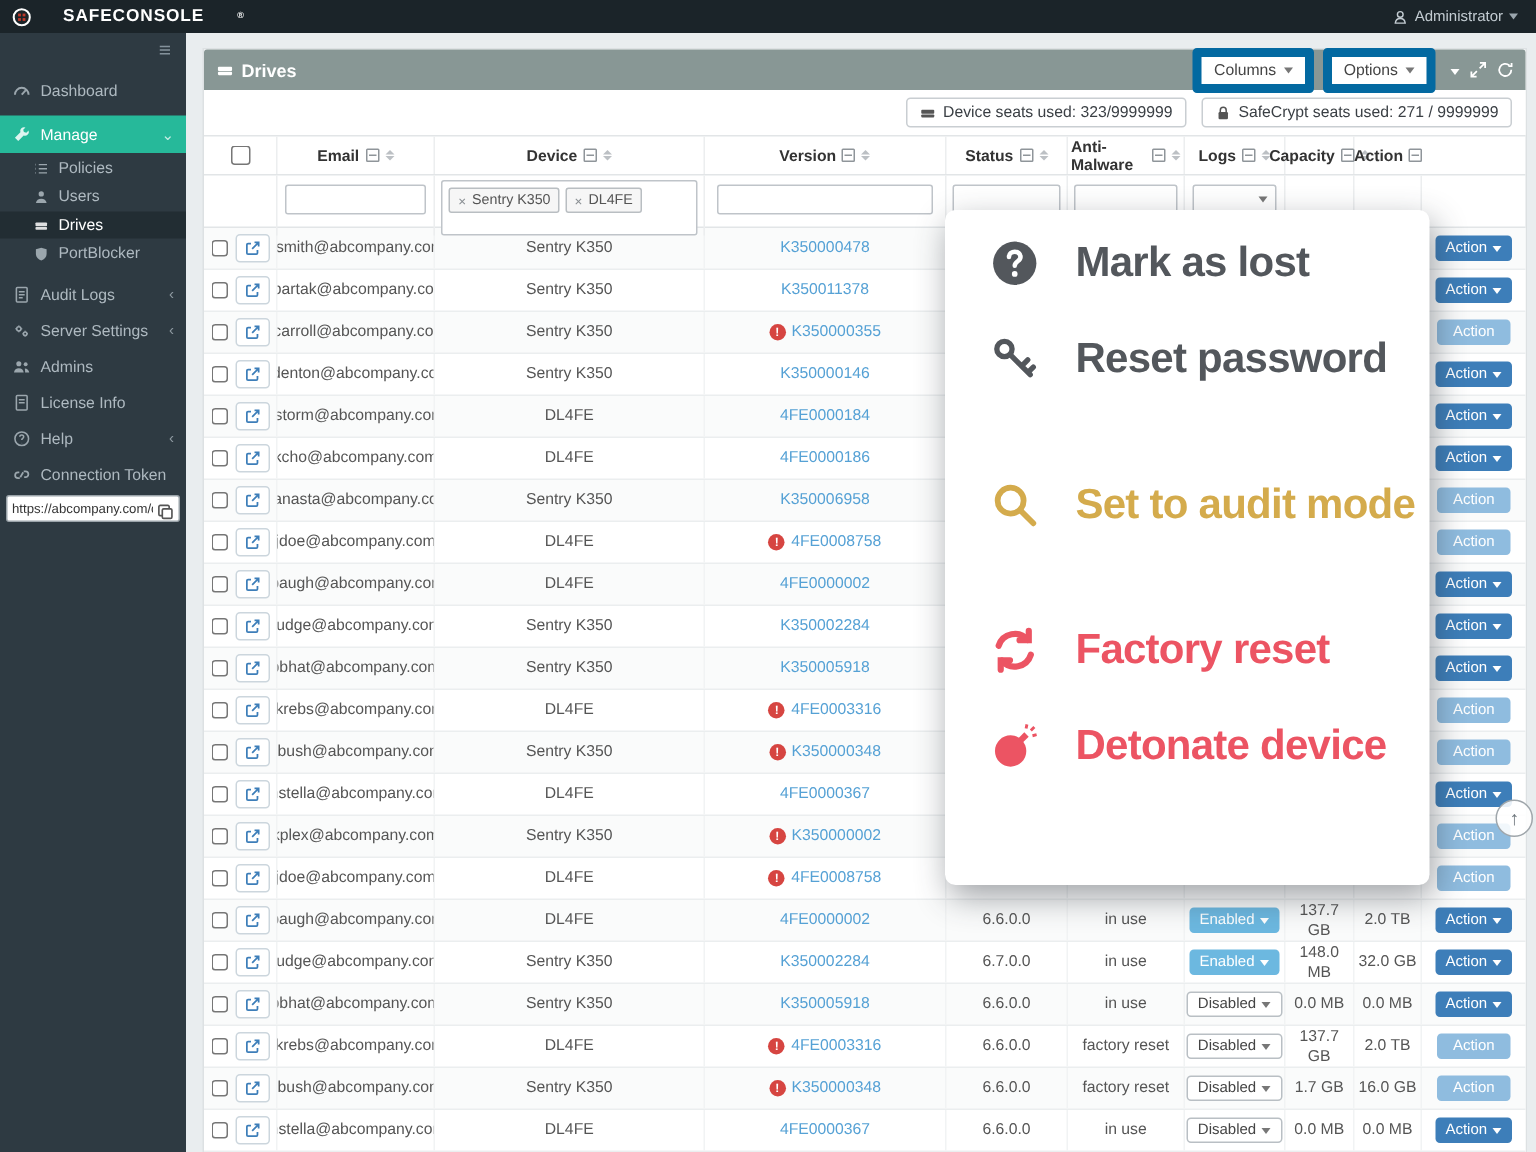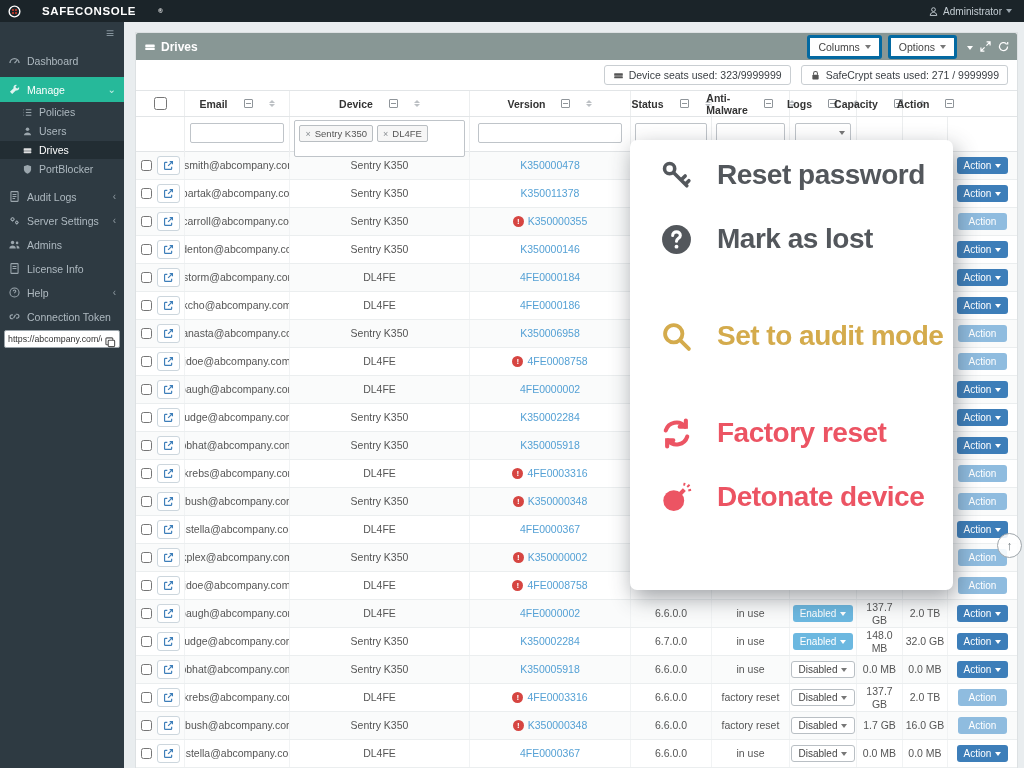--- a/index.html
+++ b/index.html
@@ -36,42 +36,42 @@
   .token-box .copy{flex:none;width:11px;height:11px;color:#555;}
 
   
   .main-panel{position:absolute;left:136px;top:33px;width:881px;bottom:0;background:#fff;
     box-shadow:0 0 0 1px #dde1e3;}
   .panel-header{height:27px;background:#889795;display:flex;align-items:center;
     padding:0 8px;border-radius:2px 2px 0 0;}
   .panel-title{color:#fff;font-weight:bold;font-size:12px;display:flex;align-items:center;gap:5px;}
   .panel-title svg{width:12px;height:12px;}
   .ph-right{margin-left:auto;display:flex;align-items:center;gap:6px;}
-  .btn-white{background:#fff;border:3px solid #0369a1;border-radius:3px;font-size:10.5px;
+  .btn-white{background:#fff;border:6px solid #0369a1;border-radius:3px;font-size:10.5px;
     color:#444;padding:3px 8px;display:inline-flex;align-items:center;gap:5px;cursor:pointer;}
   .caret{width:0;height:0;border-left:3.5px solid transparent;border-right:3.5px solid transparent;
     border-top:4px solid #777;display:inline-block;}
   .ph-icons{display:flex;align-items:center;gap:7px;color:#fff;margin-left:4px;}
   .ph-icons .icn{width:11px;height:11px;display:inline-flex;}
   .ph-icons svg{width:100%;height:100%;}
   .caret.white{border-top-color:#fff;}
 
   
   .badge-row{height:30px;background:#fff;display:flex;justify-content:flex-end;
     align-items:center;gap:10px;padding-right:9px;}
   .seat-badge{border:1px solid #c9ced2;border-radius:3px;font-size:10.5px;color:#3a3f44;
     padding:3px 8px;display:flex;align-items:center;gap:5px;background:#fff;}
   .seat-badge .bicon{width:11px;height:11px;color:#555;display:inline-flex;}
   .seat-badge svg{width:100%;height:100%;}
 
   
   .grid{display:grid;grid-template-columns:49px 105px 180px 161px 81px 78px 67px 46px 45px 1fr;}
   .thead{height:27px;border-top:1px solid #e2e5e7;border-bottom:1px solid #e2e5e7;
     font-weight:bold;font-size:10.5px;color:#333;}
-  .th{display:flex;align-items:center;justify-content:center;gap:16px;border-right:1px solid #eceeef;
+  .th{display:flex;align-items:center;justify-content:center;gap:4px;border-right:1px solid #eceeef;
     padding:0 2px;}
   .th:last-child{border-right:0;}
   .hb{width:9px;height:9px;border:1px solid #8f959a;border-radius:1px;display:inline-flex;
     align-items:center;justify-content:center;flex:none;}
   .hb::after{content:"";width:5px;height:1px;background:#8f959a;}
   .sort{display:inline-flex;flex-direction:column;gap:1px;flex:none;}
   .sort i{width:0;height:0;border-left:3px solid transparent;border-right:3px solid transparent;}
   .sort .up{border-bottom:3.5px solid #bcc0c4;}
   .sort .dn{border-top:3.5px solid #bcc0c4;}
 
@@ -1371,36 +1371,36 @@
             <div class="caret"></div>
           </div>
         </div>
       </div>
     </div>
 </div>
 
 <div class="popup" id="popup">
     <div class="pop-item" style="color: rgb(83, 87, 92);">
       <span class="pi">
-        <svg viewBox="0 0 24 24" fill="none" stroke="currentColor" stroke-width="2.6" stroke-linecap="round">
-          <circle cx="7" cy="7" r="3.7"></circle>
-          <path d="M9.8 9.8l9.7 9.7M15.3 15.3l3-3M18.4 18.4l2.6-2.6"></path>
-        </svg>
-      </span>
-      <span>Reset password</span>
-    </div>
-    <div class="pop-item" style="color: rgb(83, 87, 92);">
-      <span class="pi">
         <svg viewBox="0 0 24 24">
           <circle cx="12" cy="12" r="10.5" fill="currentColor"></circle>
           <path d="M9.2 9c0-3.4 5.6-3.4 5.6 0 0 2.1-2.8 2-2.8 4.2" stroke="#fff" stroke-width="2.2" fill="none" stroke-linecap="round"></path>
           <circle cx="12" cy="17.2" r="1.4" fill="#fff"></circle>
         </svg>
       </span>
       <span>Mark as lost</span>
+    </div>
+    <div class="pop-item" style="color: rgb(83, 87, 92);">
+      <span class="pi">
+        <svg viewBox="0 0 24 24" fill="none" stroke="currentColor" stroke-width="2.6" stroke-linecap="round">
+          <circle cx="7" cy="7" r="3.7"></circle>
+          <path d="M9.8 9.8l9.7 9.7M15.3 15.3l3-3M18.4 18.4l2.6-2.6"></path>
+        </svg>
+      </span>
+      <span>Reset password</span>
     </div>
     <div class="pop-spacer"></div>
     <div class="pop-item" style="color: rgb(212, 171, 76);">
       <span class="pi">
         <svg viewBox="0 0 24 24" fill="none" stroke="currentColor" stroke-width="2.8" stroke-linecap="round">
           <circle cx="10" cy="10" r="6.3"></circle>
           <path d="M14.8 14.8L21 21"></path>
         </svg>
       </span>
       <span>Set to audit mode</span>

